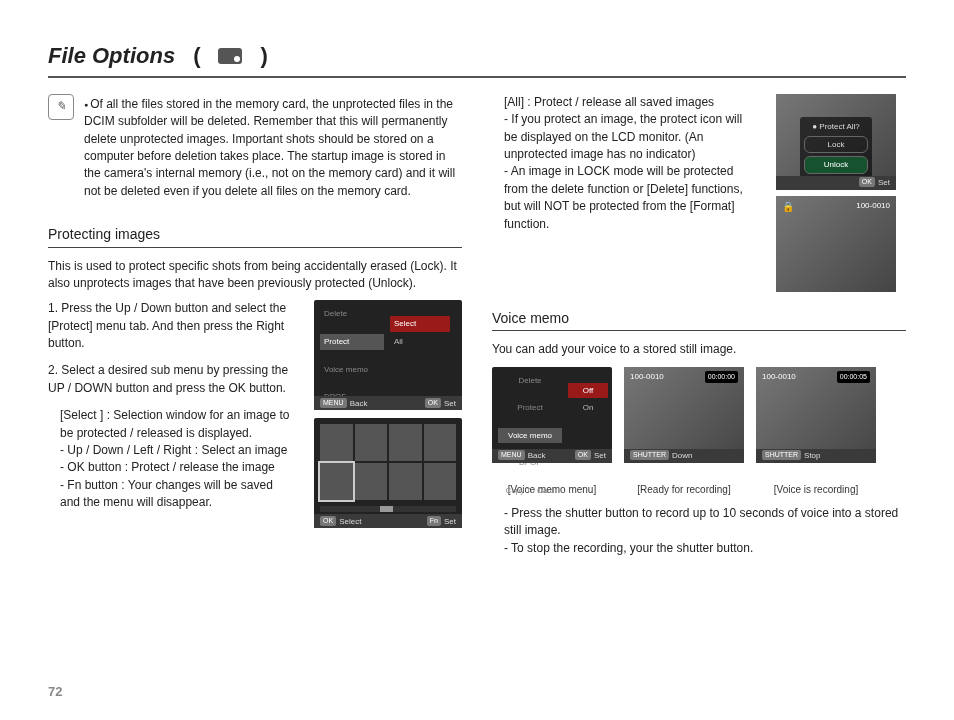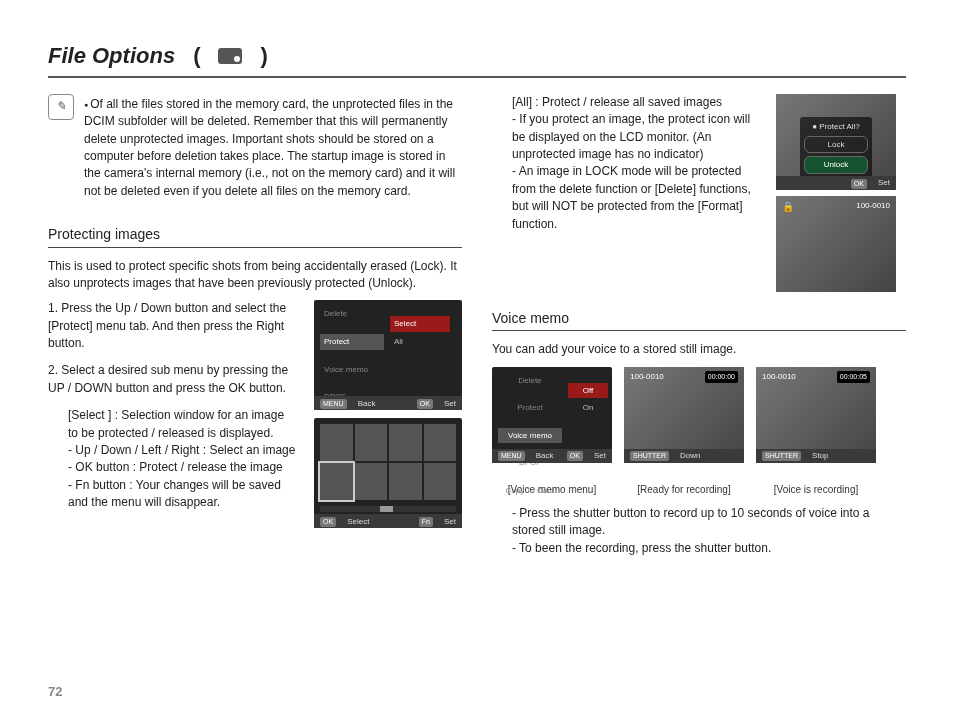--- a/index.html
+++ b/index.html
@@ -11,35 +11,35 @@
   .title-icon:after{content:"";position:absolute;right:2px;bottom:2px;width:6px;height:6px;background:#fff;border-radius:3px}
   .cols{display:flex;gap:30px}
   .col{flex:1;min-width:0}
   .note-box{display:flex;gap:10px;margin-bottom:24px}
   .note-icon{flex:0 0 24px;height:24px;border:1px solid #888;border-radius:4px;display:flex;align-items:center;justify-content:center;color:#555;font-style:italic}
   .note-body{padding-top:2px}
   .bullet::before{content:"\25CF  ";font-size:7px;vertical-align:middle}
   .sub-h{font-size:14px;border-bottom:1px solid #444;padding-bottom:2px;margin:8px 0 10px 0}
   p{margin:0 0 8px 0}
   .step{margin:4px 0 10px 0}
-  .indent{margin-left:20px}
+  .indent{margin-left:12px}
   .float-fig{float:right;margin:0 0 8px 18px}
   .shots-row{display:flex;gap:12px;justify-content:flex-start;margin:8px 0}
   .shot-col{text-align:center}
   .lcd{background:#222;color:#ccc;font-size:8px;border-radius:2px;position:relative;box-sizing:border-box}
   .lcd-m{width:148px;height:110px}
   .lcd-s{width:120px;height:96px}
   .menu-strip{position:absolute;left:6px;top:6px;bottom:18px;width:64px;display:flex;flex-direction:column;gap:12px}
   .menu-it{padding:2px 4px;color:#888;font-size:8px}
   .menu-it.on{background:#555;color:#fff}
   .submenu{position:absolute;left:76px;top:16px;width:60px;display:flex;flex-direction:column;gap:2px}
   .submenu .it{padding:2px 4px;color:#bbb;font-size:8px}
   .submenu .it.on{background:#9a1a1a;color:#fff}
   .lcd-foot{position:absolute;left:0;right:0;bottom:0;height:14px;background:#3a3a3a;display:flex;align-items:center;justify-content:space-between;padding:0 6px;font-size:8px;color:#ddd}
-  .foot-btn{display:flex;align-items:flex-end;gap:11px}
+  .foot-btn{display:flex;align-items:flex-start;gap:3px}
   .kbd{display:inline-block;background:#777;color:#fff;border-radius:2px;padding:0 3px;font-size:7px;line-height:10px}
   .thumbs{position:absolute;left:6px;right:6px;top:6px;bottom:28px;display:grid;grid-template-columns:repeat(4,1fr);gap:2px}
   .th{background:#555}
   .th.sel{outline:2px solid #ccc}
   .scroll{position:absolute;left:6px;right:6px;bottom:16px;height:6px;background:#333}
   .scroll-h{position:absolute;left:44%;width:10%;height:100%;background:#999}
   .photo-bg{position:absolute;inset:0;background:linear-gradient(135deg,#777,#444)}
   .photo-osd{position:absolute;top:4px;right:6px;font-size:8px;color:#fff}
   .photo-timer{position:absolute;top:4px;right:6px;font-size:7px;color:#fff;background:#000;padding:1px 3px;border-radius:2px}
   .pop{position:absolute;left:20%;right:20%;top:24%;background:rgba(0,0,0,.6);border-radius:3px;padding:4px;text-align:center;font-size:8px;color:#ddd}
@@ -222,18 +222,18 @@
                   <span>Stop</span>
                 </span>
               <span></span>
             </div>
           </div>
           <div class="caption">[Voice is recording]</div>
         </div>
       </div>
 
       <div class="indent">- Press the shutter button to record up to 10 seconds of voice into a stored still image.</div>
-      <div class="indent">- To been the recording, press the shutter button.</div>
+      <div class="indent">- To stop the recording, your the shutter button.</div>
     </div>
   </div>
 
   <div class="pg">72</div>
 </div>
 
 </body></html>

